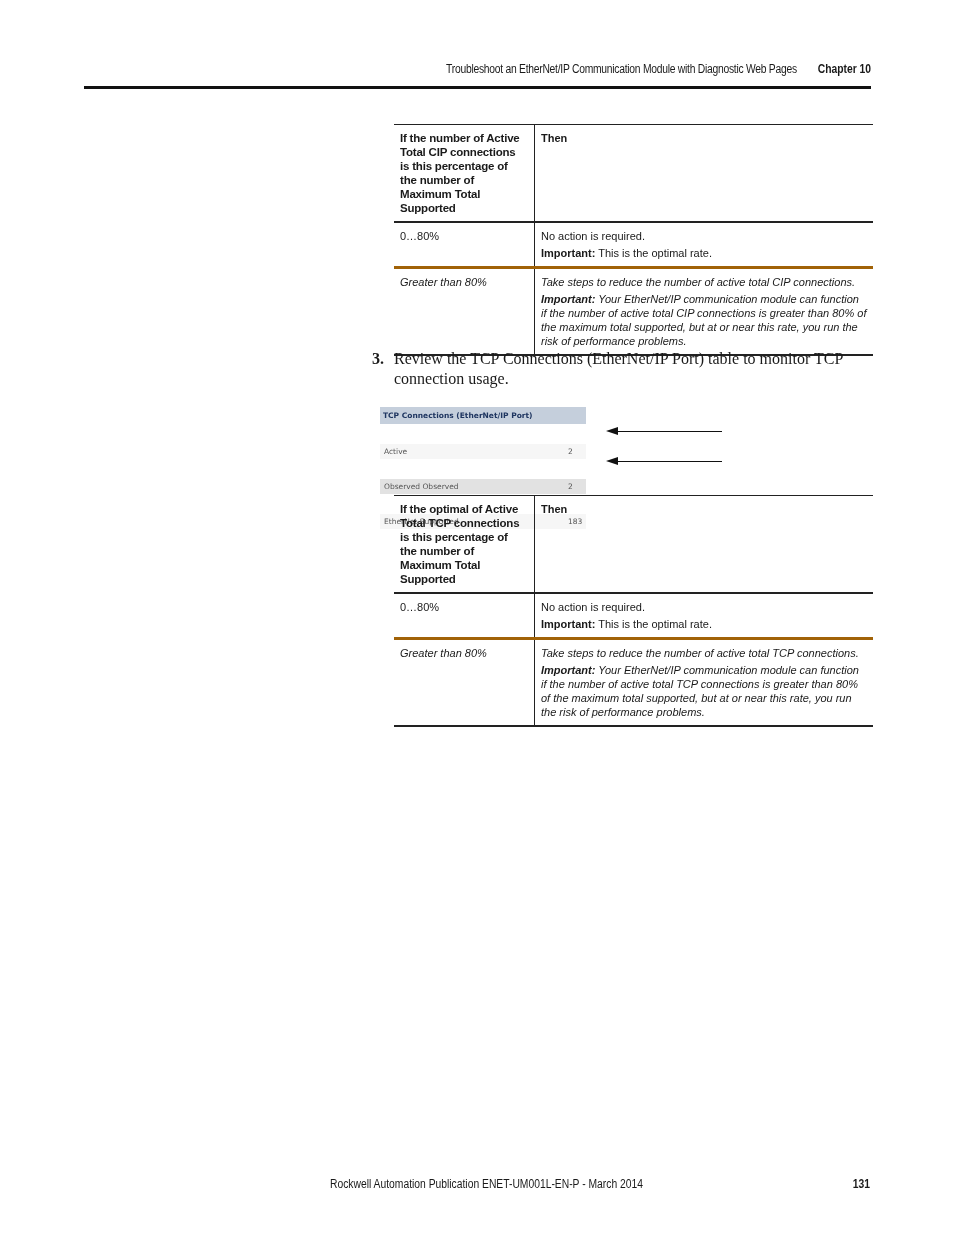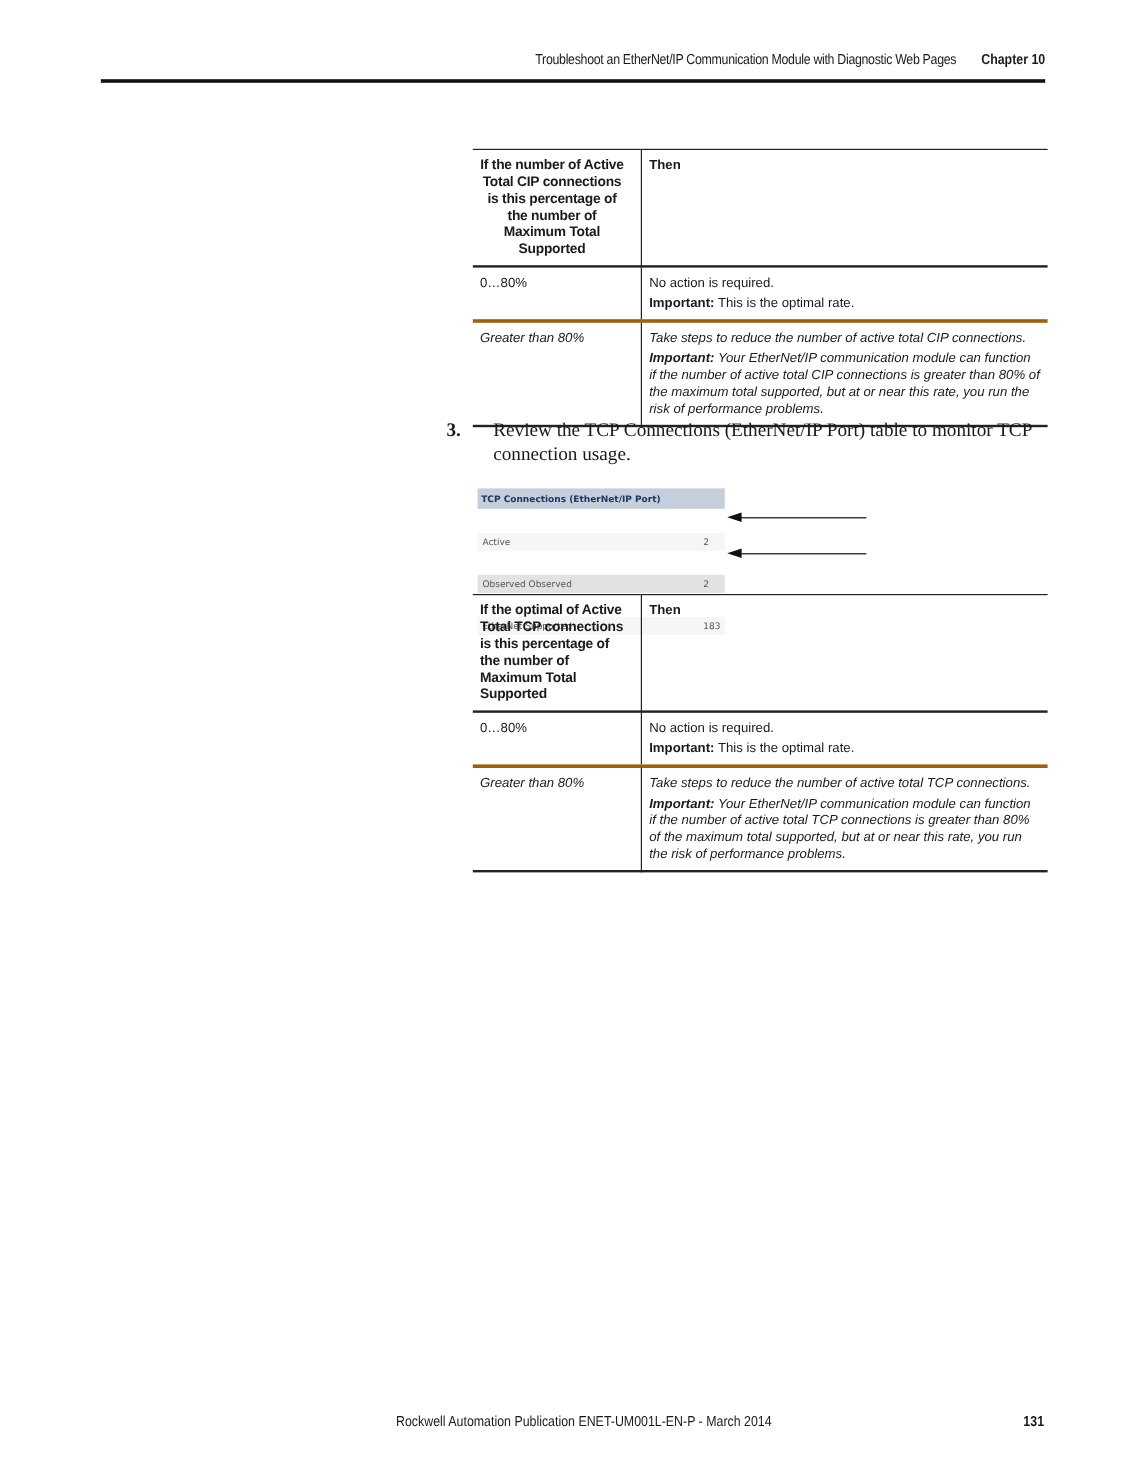--- a/index.html
+++ b/index.html
@@ -1,38 +1,38 @@
 <!DOCTYPE html>
 <html><head>
   <meta charset="utf-8">
   <style>
     html, body { margin: 0; padding: 0; background: #ffffff; }
     body { width: 954px; height: 1235px; position: relative; overflow: hidden;
            font-family: "Liberation Sans", sans-serif; color: #1a1a1a; }
-    .header { position: absolute; left: 84px; top: 40px; width: 787px; height: 26px;
+    .header { position: absolute; left: 84px; top: 60px; width: 787px; height: 26px;
               border-bottom: 3px solid #111; }
     .header-title { position: absolute; right: 74px; top: 2px; font-size: 12px;
                     font-family: "Liberation Sans", sans-serif; letter-spacing: -0.3px; transform: scaleX(0.86); transform-origin: right; }
     .header-chapter { position: absolute; right: 0; top: 2px; font-size: 12px; font-weight: bold;
                       transform: scaleX(0.86); transform-origin: right; }
     table.dt { position: absolute; left: 394px; width: 479px; border-collapse: collapse;
                font-family: "Liberation Sans", sans-serif; font-size: 11px; }
     table.dt td, table.dt th { vertical-align: top; text-align: left; padding: 6px 6px 6px 6px; line-height: 14px; }
     table.dt thead tr { border-top: 1px solid #222; border-bottom: 2px solid #222; }
     table.dt th { font-weight: bold; height: 68px; }
     table.dt tbody tr { border-bottom: 3px solid #a16207; }
     table.dt tbody tr.last { border-bottom: 2px solid #222; font-style: italic; }
     table.dt td.c1, table.dt th.c1 { width: 128px; border-right: 1px solid #222; }
     .para { margin: 0 0 3px 0; }
     .para:last-child { margin-bottom: 0; }
     .step { position: absolute; left: 372px; top: 349px; width: 500px;
             font-family: "Liberation Serif", serif; font-size: 16px; line-height: 20px; }
     .step-num { position: absolute; left: 0; top: 0; font-weight: bold; }
-    .step-text { position: absolute; left: 39px; top: 0; width: 480px; }
-    .tcp { position: absolute; left: 398px; top: 407px; width: 206px;
+    .step-text { position: absolute; left: 22px; top: 0; width: 480px; }
+    .tcp { position: absolute; left: 380px; top: 407px; width: 206px;
            font-family: "DejaVu Sans", sans-serif; font-size: 7.5px; color: #555; }
     .tcp-head { background: #c5cfdc; color: #1e3560; font-weight: bold; height: 17px; line-height: 17px; padding-left: 3px; }
     .tcp-row { height: 15px; line-height: 15px; padding-left: 4px; position: relative; margin-top: 20px; }
     .tcp-row.alt { background: #e2e2e2; }
     .tcp-row.plain { background: #f6f6f6; }
     .tcp-val { position: absolute; left: 188px; top: 0; }
     .arrow { position: absolute; height: 1px; background: #111; }
     .arrow-head { position: absolute; width: 0; height: 0; border-top: 4px solid transparent;
                   border-bottom: 4px solid transparent; border-right: 12px solid #111; }
     .footer-pub { position: absolute; left: 330px; top: 1177px; font-size: 12px;
@@ -45,21 +45,21 @@
 
 <div class="header">
   <span class="header-title">Troubleshoot an EtherNet/IP Communication Module with Diagnostic Web Pages</span>
   <span class="header-chapter">Chapter 10</span>
 </div>
 
 <table class="dt" style="top:124px;">
   <thead>
     <tr>
       <th class="c1" style="font-size:11.5px; letter-spacing:-0.2px;">
-        <div style="width:120px;text-align:center;">If the number of Active Total CIP connections is this percentage of the number of Maximum Total Supported</div>
+        <div style="width:120px;">If the number of Active Total CIP connections is this percentage of the number of Maximum Total Supported</div>
       </th>
       <th>Then</th>
     </tr>
   </thead>
   <tbody>
     <tr>
       <td class="c1">0…80%</td>
       <td>
         <div class="para">No action is required.</div>
         <div class="para"><b>Important:</b><span> This is the optimal rate.</span></div>

